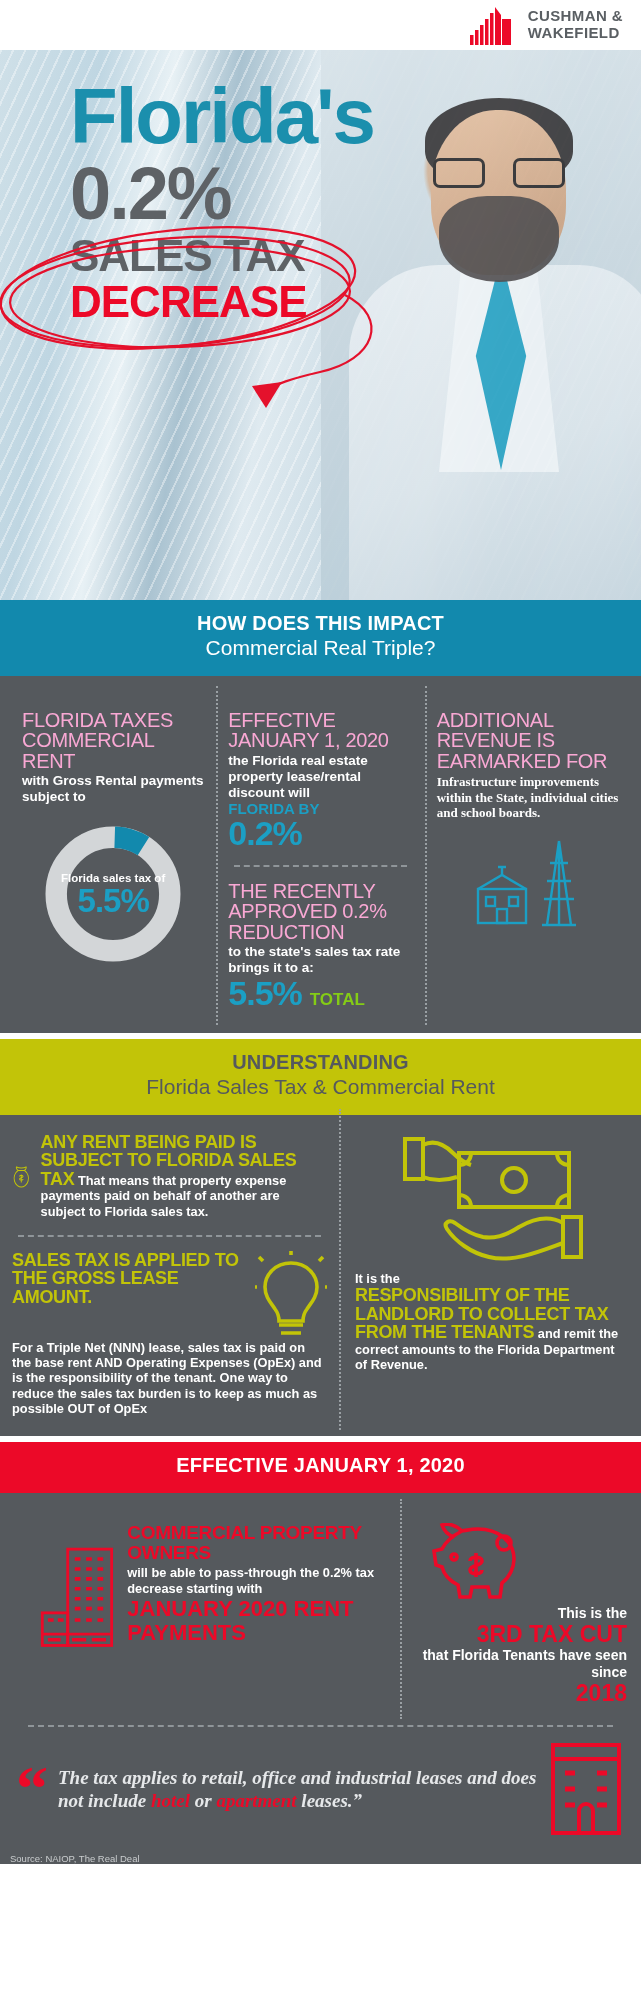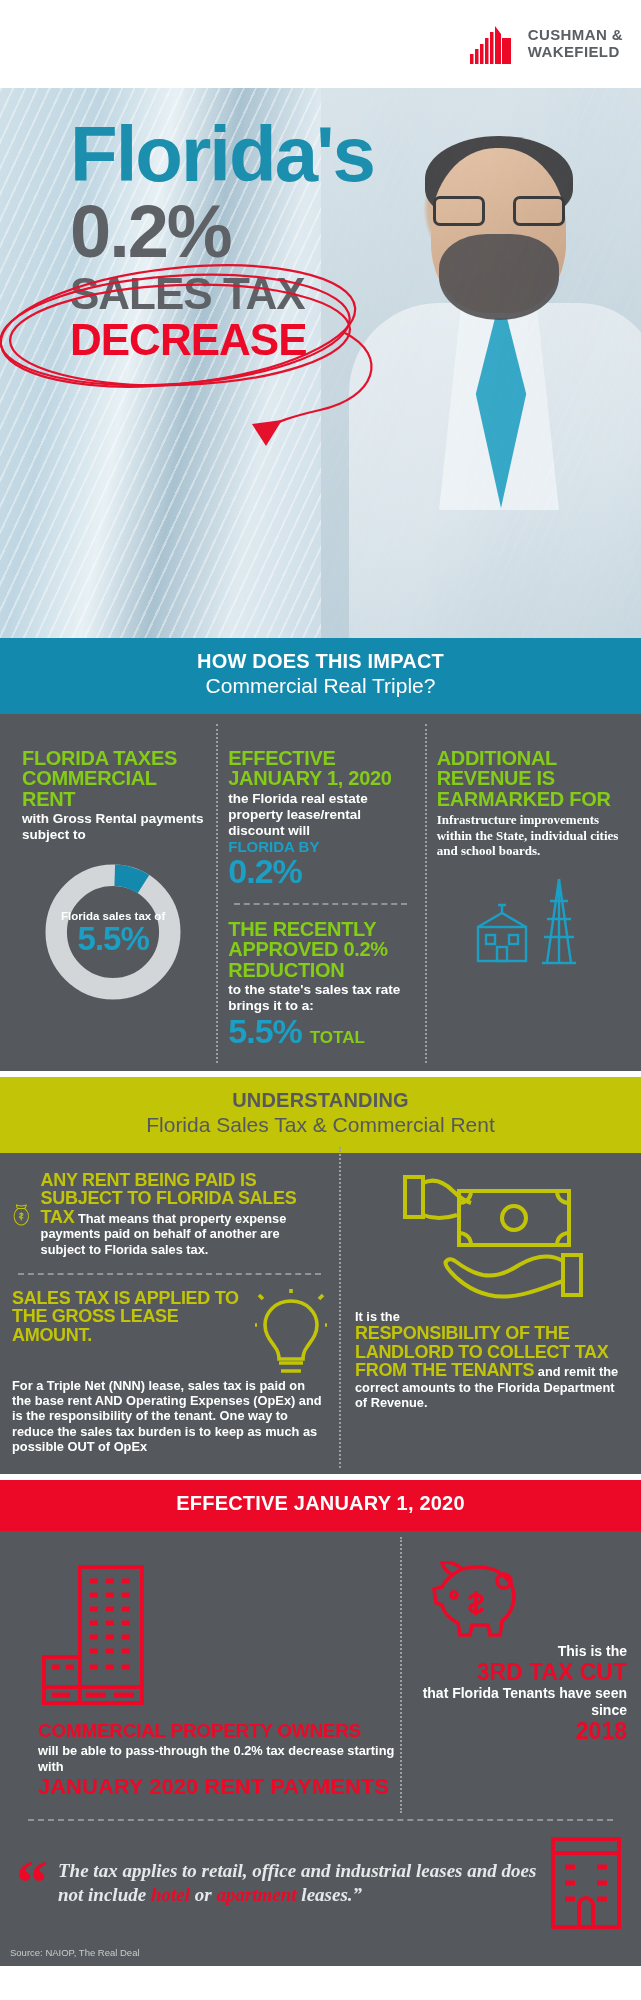--- a/index.html
+++ b/index.html
@@ -4,21 +4,21 @@
 <style>
   * { margin:0; padding:0; box-sizing:border-box; }
   body {
     width:641px; height:2000px;
     font-family:"Liberation Sans", sans-serif;
     background:#ffffff; overflow:hidden;
   }
   .page { position:relative; width:641px; height:2000px; background:#fff; }
 
   
-  .logobar { height:88px; display:flex; align-items:center; justify-content:flex-end; padding-right:18px; background:#fff; }
+  .logobar { height:50px; display:flex; align-items:center; justify-content:flex-end; padding-right:18px; background:#fff; }
   .logo { display:flex; align-items:center; gap:10px; }
   .logo-mark { display:block; }
   .logo-text { font-weight:bold; font-size:15px; line-height:1.12; color:#5a5f63; letter-spacing:.4px; }
 
   
   .hero { position:relative; height:550px; overflow:hidden;
           background:linear-gradient(100deg,#cfe0e8 0%,#bfd6e2 14%,#e8f1f5 24%,#a9c2d0 33%,#dfeaf0 44%,#cddde6 56%,#eef4f7 68%,#bcd2dd 80%,#d8e6ec 92%,#c3d7e1 100%); }
   .hero:before{ content:""; position:absolute; inset:0;
      background:repeating-linear-gradient(115deg, rgba(255,255,255,.55) 0 2px, rgba(255,255,255,0) 2px 11px);
      opacity:.7; }
@@ -63,21 +63,21 @@
   .panel{ background:#55595d; position:relative; }
 
   
   .impact{ display:flex; padding:34px 14px 22px; }
   .col{ position:relative; }
   .col-a{ width:33%; padding:0 12px 0 8px; }
   .col-b{ width:34%; padding:0 12px; }
   .col-c{ width:33%; padding:0 6px 0 12px; }
   .vdash{ position:absolute; top:-24px; bottom:-14px; left:0; border-left:2px dotted #9aa0a4; }
   .hdash{ border-top:2px dashed #8f9599; margin:14px 6px; }
-  .hd-teal{ color:#84cc16; font-weight:bold; font-size:20px; line-height:1.02; letter-spacing:-.3px; }
+  .hd-teal{ color:#f9a8d4; font-weight:normal; font-size:20px; line-height:1.02; letter-spacing:-.3px; }
   .hd-teal-sm{ color:#1b9fc4; font-weight:bold; font-size:15px; line-height:1.05; }
   .bodytxt{ color:#fff; font-size:13.5px; font-weight:bold; line-height:1.18; margin-top:2px; }
   .bodytxt-n{ color:#fff; font-size:13px; font-weight:bold; line-height:1.2; margin-top:3px;font-family:Liberation Serif, serif; }
   .big-teal{ color:#1b9fc4; font-weight:bold; font-size:34px; line-height:1.02; letter-spacing:-1px; }
   .big-teal-row{ display:flex; align-items:baseline; gap:8px; }
   .big-teal-row .unit{ color:#84cc16; font-size:17px; font-weight:bold; }
 
   
   .donut-wrap{ display:flex; justify-content:center; margin-top:14px; }
   .donut{ position:relative; width:150px; height:150px; }
@@ -91,31 +91,31 @@
   .und-right{ width:47%; padding-left:16px; position:relative; }
   .blk{ display:flex; gap:10px; align-items:flex-start; }
   .hd-lime{ color:#c2c408; font-weight:bold; font-size:18px; line-height:1.03; letter-spacing:-.3px; }
   .wtxt{ color:#fff; font-size:12.8px; font-weight:bold; line-height:1.2; }
   .inline-wrap{ font-size:0; }
   .inline-wrap .hd-lime, .inline-wrap .wtxt{ display:inline; font-size:18px; }
   .inline-wrap .wtxt{ font-size:12.8px; }
 
   
   .eff{ display:flex; padding:30px 14px 10px; }
-  .eff-left{ width:63%; display:flex; gap:10px; padding-left:24px;flex-direction:column; }
+  .eff-left{ width:63%; display:flex; gap:10px; padding-left:24px; }
   .eff-right{ width:37%; padding-left:14px; position:relative; text-align:right; }
   .hd-red{ color:#ec0928; font-weight:bold; font-size:19px; line-height:1.05; letter-spacing:-.3px; }
   .hd-red-lg{ color:#ec0928; font-weight:bold; font-size:22px; line-height:1.08; }
 
   
   .quote{ display:flex; align-items:center; padding:6px 16px 10px; gap:10px; }
   .qmark{ color:#ec0928; font-size:64px; font-weight:bold; font-family:"Liberation Serif", serif; line-height:.6; }
   .qtext{ color:#e6e8ea; font-style:italic; font-weight:bold; font-size:19px; line-height:1.25; font-family:"Liberation Serif", serif; }
   .qtext .hl{ color:#ec0928; }
-  .source{ color:#c9ccce; font-size:9.5px; padding:4px 0 8px 10px; }
+  .source{ color:#c9ccce; font-size:9.5px; padding:4px 0 0 10px; }
 </style>
 </head>
 <body>
 
 <div class="page">
 
   <div class="logobar">
     <div class="logo">
       <svg class="logo-mark" width="48" height="40" viewBox="0 0 48 40">
         <rect x="0" y="30" width="3.5" height="10" fill="#ec0928"></rect>

